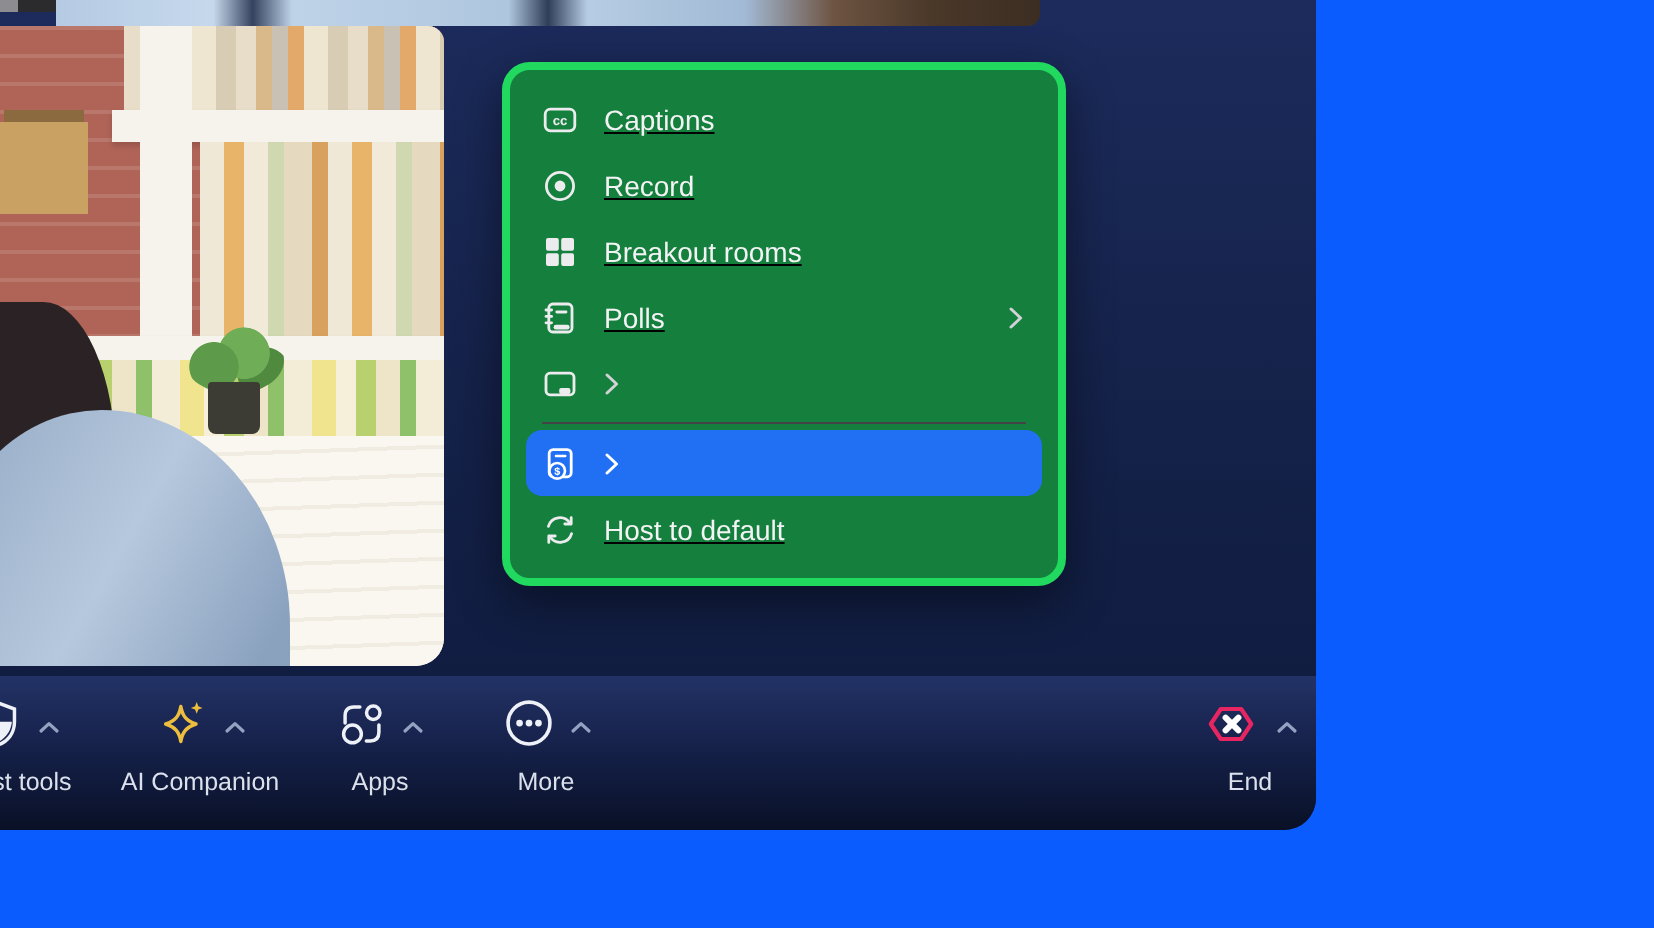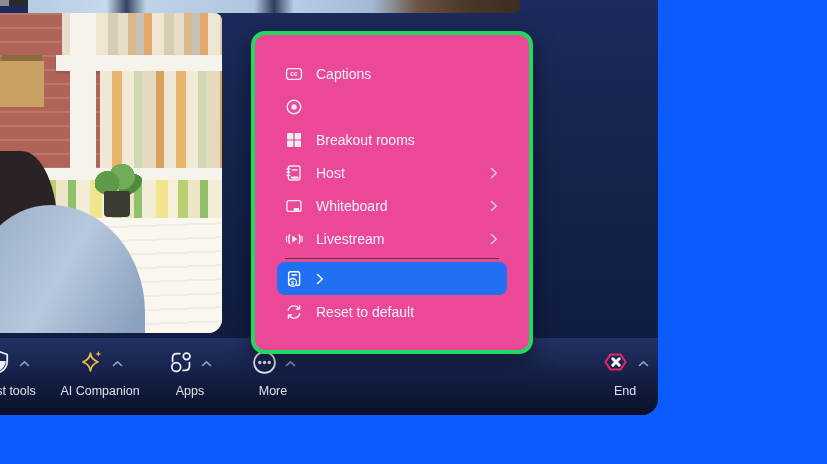--- a/index.html
+++ b/index.html
@@ -57,22 +57,22 @@
       border-radius:50%;}
   .v-desk{left:0;top:205px;width:222px;height:115px;
     background:repeating-linear-gradient(178deg,#faf7f1 0 12px,#f1ece2 12px 14px);}
   .v-hair{left:-18px;top:138px;width:76px;height:170px;background:#2a2225;border-radius:0 55% 60% 0;}
   .v-body{left:-30px;top:192px;width:175px;height:200px;
     background:linear-gradient(120deg,#93a9c4 0%,#b6c8dd 45%,#8ba2bf 80%);
     border-radius:60% 70% 0 0;}
   
   .menu{
     position:absolute;left:251px;top:31px;width:282px;box-sizing:border-box;
-    border:4px solid #20d95e;border-radius:14px;background:#ec4899;
-    padding:22px;z-index:20;box-shadow:0 8px 24px rgba(0,0,0,.45);
+    border:4px solid #20d95e;border-radius:14px;background:#15803d;
+    padding:8px;z-index:20;box-shadow:0 8px 24px rgba(0,0,0,.45);text-decoration:underline;
   }
   .menu-item{display:flex;align-items:center;height:33px;padding:0 8px;border-radius:8px;
     color:#f3f3f5;font-size:14px;cursor:default;}
   .menu-item.active{background:#2170f4;}
   .mi-icon{width:18px;height:18px;margin-right:13px;flex:none;display:flex;align-items:center;justify-content:center;}
   .mi-label{flex:1;white-space:nowrap;}
   .mi-chevron{width:9px;height:12px;flex:none;display:flex;align-items:center;}
   .menu-divider{height:1px;background:#424247;margin:3px 8px;}
   
   .toolbar{
@@ -215,20 +215,21 @@
     <span class="mi-label">Captions</span>
   </div>
 
   <div class="menu-item">
     <span class="mi-icon">
       <svg width="18" height="18" viewBox="0 0 18 18" fill="none">
         <circle cx="9" cy="9" r="6.8" stroke="#ececef" stroke-width="1.4"></circle>
         <circle cx="9" cy="9" r="2.7" fill="#ececef"></circle>
       </svg>
     </span>
+    <span class="mi-label">Record</span>
   </div>
 
   <div class="menu-item">
     <span class="mi-icon">
       <svg width="18" height="18" viewBox="0 0 18 18" fill="none">
         <rect x="2" y="2" width="6.4" height="6.4" rx="1" fill="#ececef"></rect>
         <rect x="9.6" y="2" width="6.4" height="6.4" rx="1" fill="#ececef"></rect>
         <rect x="2" y="9.6" width="6.4" height="6.4" rx="1" fill="#ececef"></rect>
         <rect x="9.6" y="9.6" width="6.4" height="6.4" rx="1" fill="#ececef"></rect>
       </svg>
@@ -238,60 +239,42 @@
 
   <div class="menu-item">
     <span class="mi-icon">
       <svg width="18" height="18" viewBox="0 0 18 18" fill="none" stroke="#ececef" stroke-width="1.4">
         <rect x="3.4" y="2" width="11.6" height="14" rx="2"></rect>
         <path d="M2 5 H4.8 M2 8.2 H4.8 M2 11.4 H4.8" stroke-linecap="round"></path>
         <path d="M7.4 6 H12" stroke-linecap="round"></path>
         <path d="M7 13.6 H12.6" stroke-width="2.4" stroke-linecap="round"></path>
       </svg>
     </span>
-    <span class="mi-label">Host</span>
+    <span class="mi-label">Polls</span>
     <span class="mi-chevron">
       <svg width="8" height="12" viewBox="0 0 8 12" fill="none">
           <path d="M1.5 1.5 L6.3 6 L1.5 10.5" stroke="#d2d2d6" stroke-width="1.5" stroke-linecap="round" stroke-linejoin="round"></path>
         </svg>
     </span>
   </div>
 
   <div class="menu-item">
     <span class="mi-icon">
       <svg width="18" height="18" viewBox="0 0 18 18" fill="none">
         <rect x="2" y="3.6" width="14" height="10.8" rx="2" stroke="#ececef" stroke-width="1.4"></rect>
         <rect x="8.6" y="11" width="5.6" height="3" rx="1" fill="#ececef"></rect>
       </svg>
     </span>
-    <span class="mi-label">Whiteboard</span>
     <span class="mi-chevron">
       <svg width="8" height="12" viewBox="0 0 8 12" fill="none">
           <path d="M1.5 1.5 L6.3 6 L1.5 10.5" stroke="#d2d2d6" stroke-width="1.5" stroke-linecap="round" stroke-linejoin="round"></path>
         </svg>
     </span>
   </div>
 
-  <div class="menu-item">
-    <span class="mi-icon">
-      <svg width="18" height="18" viewBox="0 0 18 18" fill="none">
-        <path d="M7.2 5.6 L12.4 9 L7.2 12.4 Z" fill="#ececef"></path>
-        <path d="M4.6 4.6 Q2.8 9 4.6 13.4" stroke="#ececef" stroke-width="1.4" stroke-linecap="round"></path>
-        <path d="M14.2 4.6 Q16 9 14.2 13.4" stroke="#ececef" stroke-width="1.4" stroke-linecap="round"></path>
-        <path d="M1.8 6.4 Q1 9 1.8 11.6" stroke="#ececef" stroke-width="1.2" stroke-linecap="round"></path>
-        <path d="M16.8 6.4 Q17.6 9 16.8 11.6" stroke="#ececef" stroke-width="1.2" stroke-linecap="round"></path>
-      </svg>
-    </span>
-    <span class="mi-label">Livestream</span>
-    <span class="mi-chevron">
-      <svg width="8" height="12" viewBox="0 0 8 12" fill="none">
-          <path d="M1.5 1.5 L6.3 6 L1.5 10.5" stroke="#d2d2d6" stroke-width="1.5" stroke-linecap="round" stroke-linejoin="round"></path>
-        </svg>
-    </span>
-  </div>
 
   <div class="menu-divider"></div>
 
 
   <div class="menu-item active">
     <span class="mi-icon">
       <svg width="18" height="18" viewBox="0 0 18 18" fill="none">
         <rect x="3.6" y="1.8" width="11" height="13.6" rx="2" stroke="#ffffff" stroke-width="1.4"></rect>
         <path d="M7 5 H11.6" stroke="#ffffff" stroke-width="1.3" stroke-linecap="round"></path>
         <circle cx="7.6" cy="12.4" r="3.9" fill="#2170f4" stroke="#ffffff" stroke-width="1.3"></circle>
@@ -307,16 +290,16 @@
 
   <div class="menu-item">
     <span class="mi-icon">
       <svg width="18" height="18" viewBox="0 0 18 18" fill="none" stroke="#ececef" stroke-width="1.4" stroke-linecap="round" stroke-linejoin="round">
         <path d="M3.2 7.2 A6 6 0 0 1 14 5.6"></path>
         <path d="M14.6 2.8 V6 H11.4"></path>
         <path d="M14.8 10.8 A6 6 0 0 1 4 12.4"></path>
         <path d="M3.4 15.2 V12 H6.6"></path>
       </svg>
     </span>
-    <span class="mi-label">Reset to default</span>
+    <span class="mi-label">Host to default</span>
   </div>
 
 </div>
 
 </body></html>

